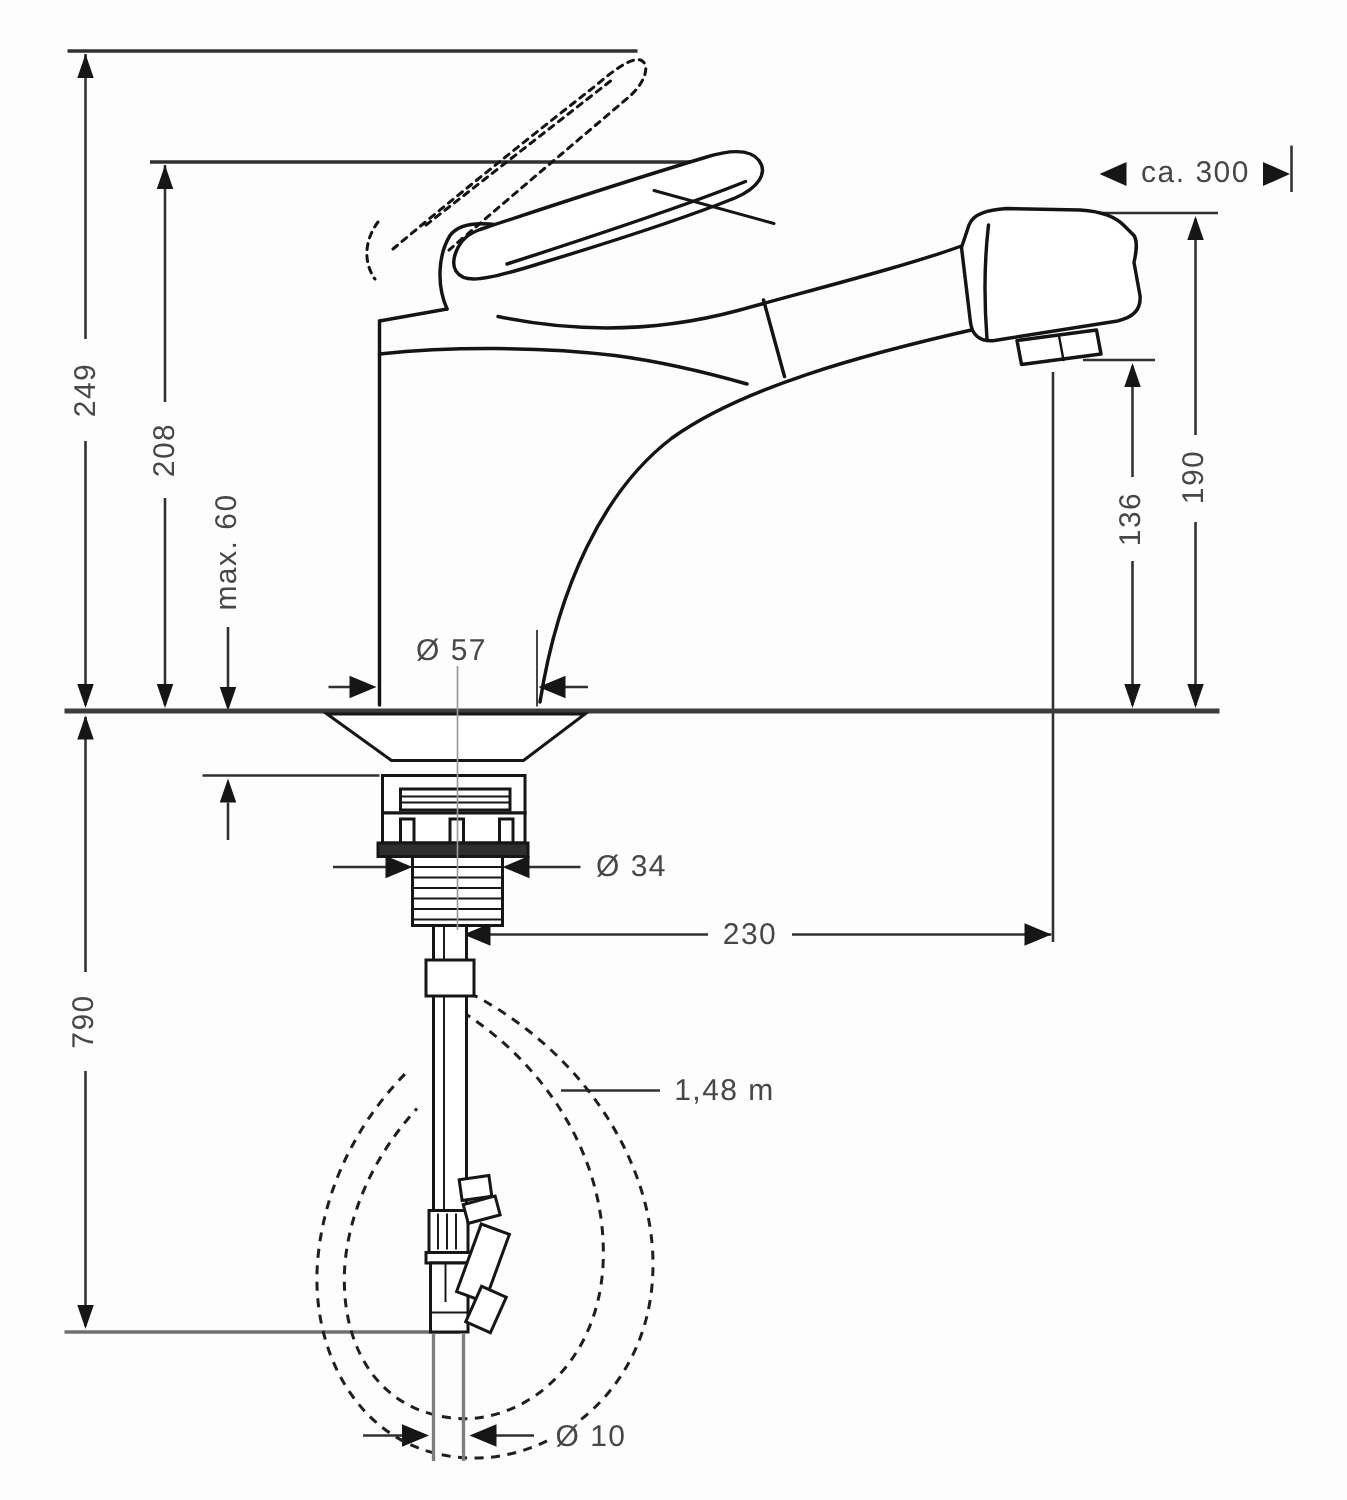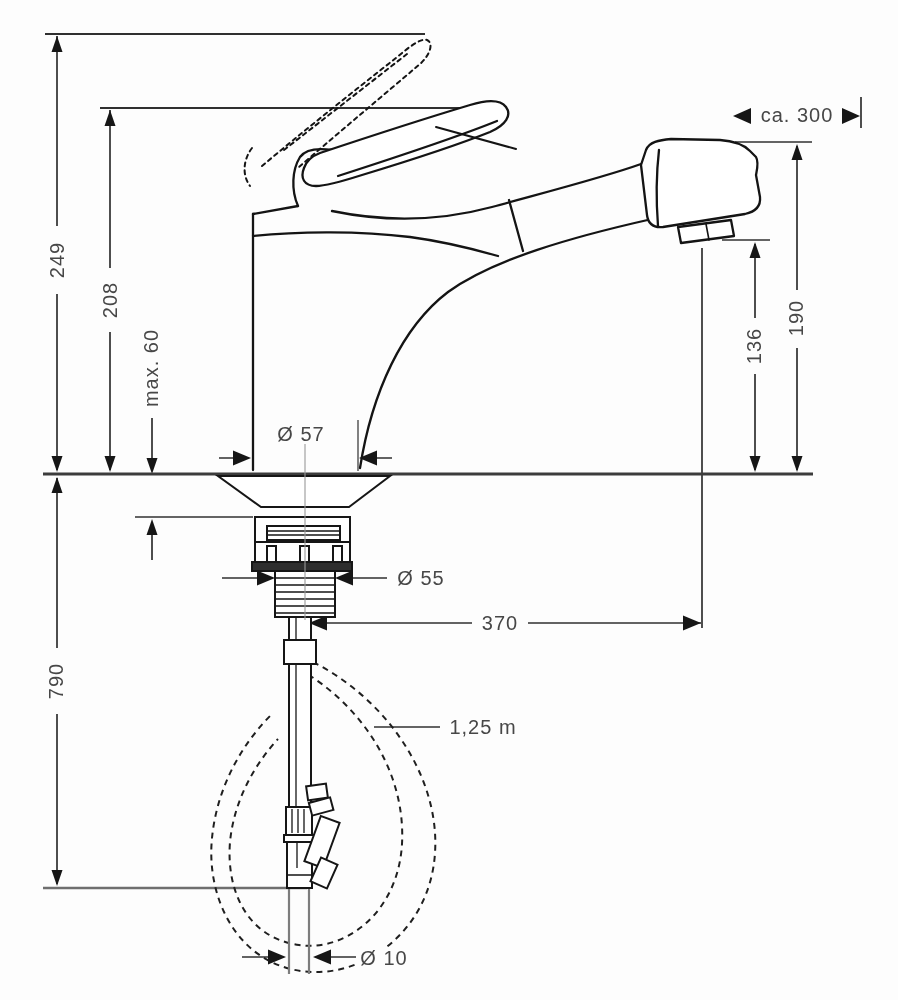--- a/index.html
+++ b/index.html
@@ -143,18 +143,18 @@
   </svg>
 
   <span class="dim-label vert" style="left:57px;top:260px">249</span>
   <span class="dim-label vert" style="left:110px;top:300px">208</span>
   <span class="dim-label vert" style="left:151px;top:368px">max. 60</span>
   <span class="dim-label vert" style="left:56px;top:681px">790</span>
   <span class="dim-label vert" style="left:754px;top:346px">136</span>
   <span class="dim-label vert" style="left:796px;top:318px">190</span>
   <span class="dim-label" style="left:797px;top:115px">ca. 300</span>
   <span class="dim-label" style="left:301px;top:434px">Ø 57</span>
-  <span class="dim-label" style="left:421px;top:578px">Ø 55</span>
-  <span class="dim-label" style="left:500px;top:623px">370</span>
-  <span class="dim-label" style="left:483px;top:727px">1,25 m</span>
-  <span class="dim-label" style="left:384px;top:958px">Ø 10</span>
+  <span class="dim-label" style="left:421px;top:578px">Ø 34</span>
+  <span class="dim-label" style="left:500px;top:623px">230</span>
+  <span class="dim-label" style="left:483px;top:727px">1,48 m</span>
+  <span class="dim-label" style="left:394px;top:958px">Ø 10</span>
 
 </div>
 
 </body></html>

